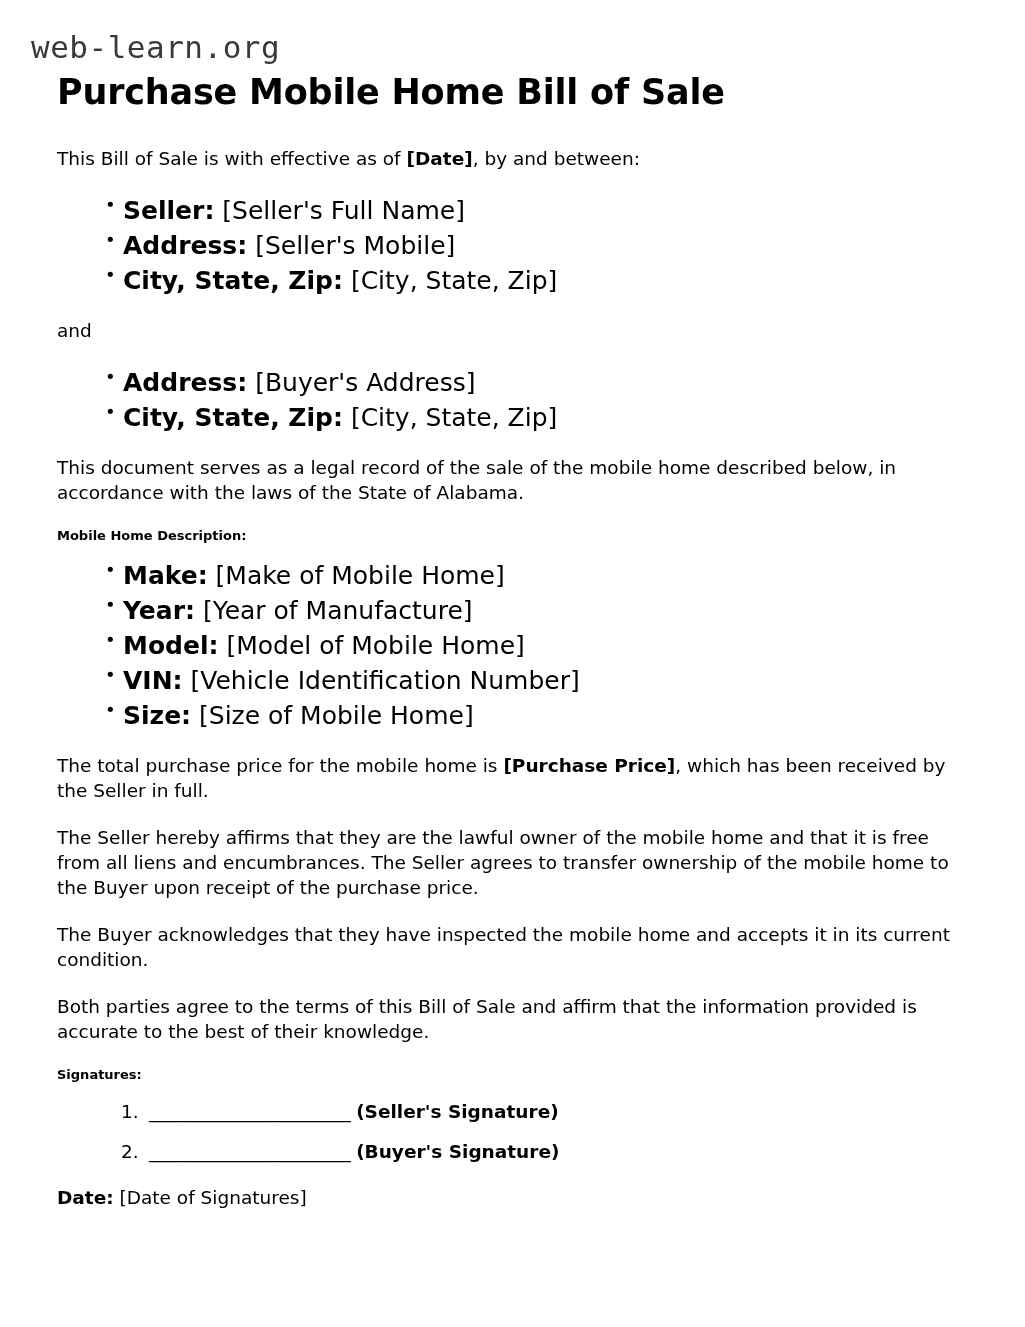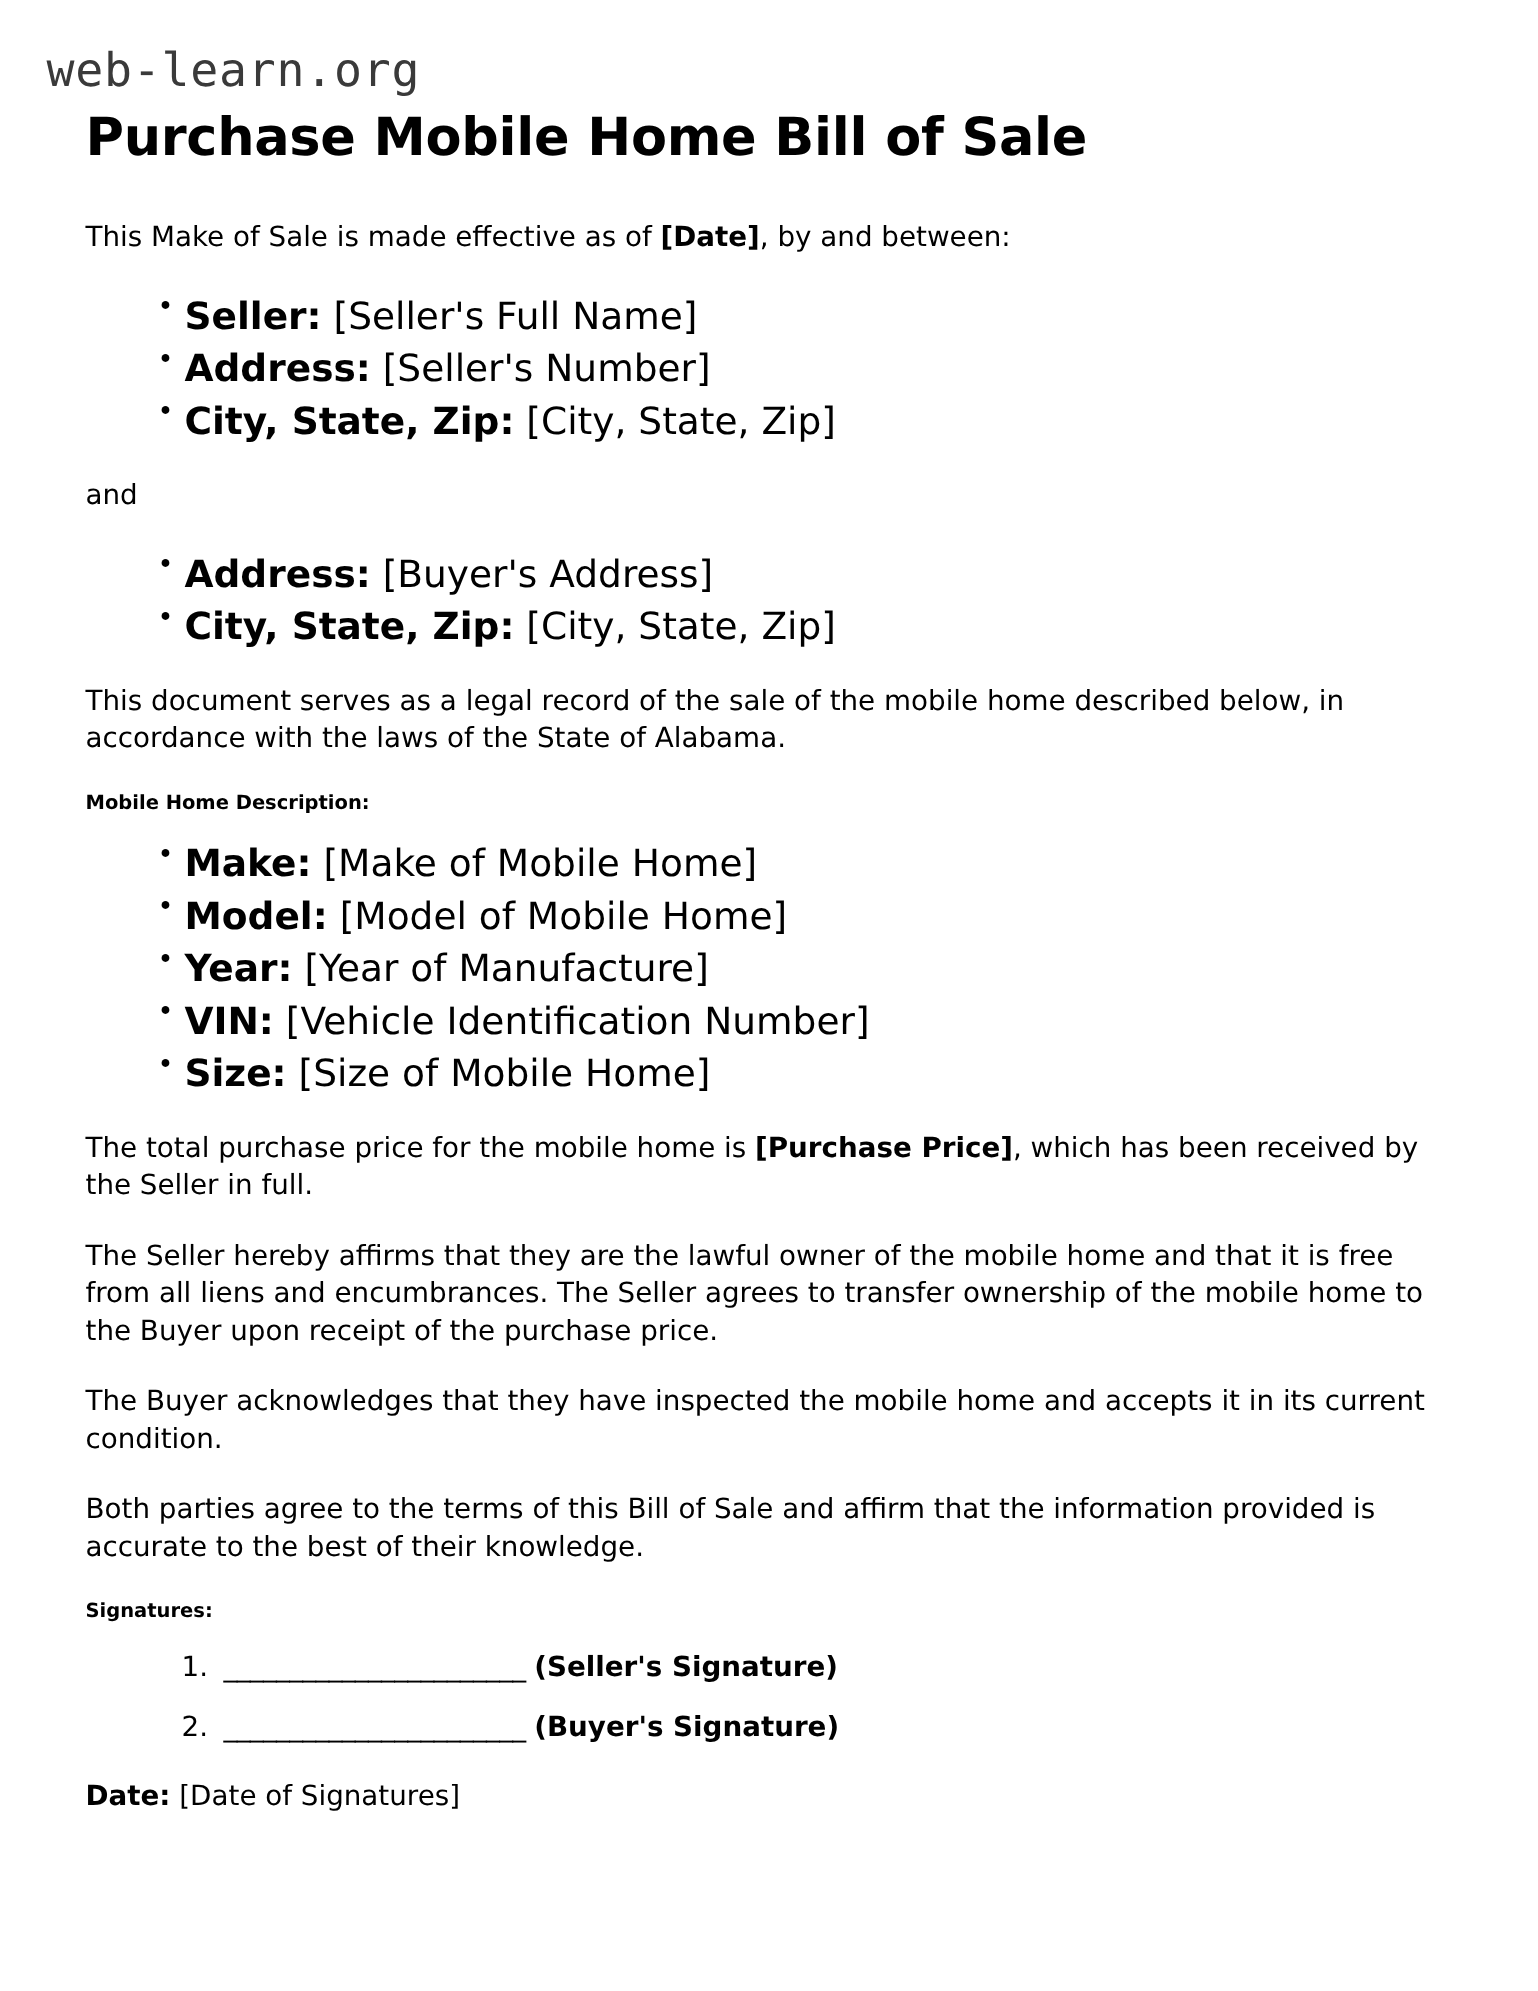--- a/index.html
+++ b/index.html
@@ -118,31 +118,31 @@
 
 <div class="page">
 
   <div class="watermark">web-learn.org</div>
 
   <div class="content">
 
     <h1 class="doc-title">Purchase Mobile Home Bill of Sale</h1>
 
     <p class="para">
-      <span>This Make of Sale is made effective as of </span><span class="b">[Date]</span><span>, by and between:</span>
+      <span>This Bill of Sale is with effective as of </span><span class="b">[Date]</span><span>, by and between:</span>
     </p>
 
     <ul class="bullets">
       <li>
         <span class="b">Seller:</span>
         <span>[Seller's Full Name]</span>
       </li>
       <li>
         <span class="b">Address:</span>
-        <span>[Seller's Number]</span>
+        <span>[Seller's Mobile]</span>
       </li>
       <li>
         <span class="b">City, State, Zip:</span>
         <span>[City, State, Zip]</span>
       </li>
     </ul>
 
     <p class="para">and</p>
 
     <ul class="bullets">
@@ -159,26 +159,26 @@
     <p class="para">This document serves as a legal record of the sale of the mobile home described below, in accordance with the laws of the State of Alabama.</p>
 
     <h2 class="section-heading">Mobile Home Description:</h2>
 
     <ul class="bullets">
       <li>
         <span class="b">Make:</span>
         <span>[Make of Mobile Home]</span>
       </li>
       <li>
+        <span class="b">Year:</span>
+        <span>[Year of Manufacture]</span>
+      </li>
+      <li>
         <span class="b">Model:</span>
         <span>[Model of Mobile Home]</span>
-      </li>
-      <li>
-        <span class="b">Year:</span>
-        <span>[Year of Manufacture]</span>
       </li>
       <li>
         <span class="b">VIN:</span>
         <span>[Vehicle Identification Number]</span>
       </li>
       <li>
         <span class="b">Size:</span>
         <span>[Size of Mobile Home]</span>
       </li>
     </ul>

